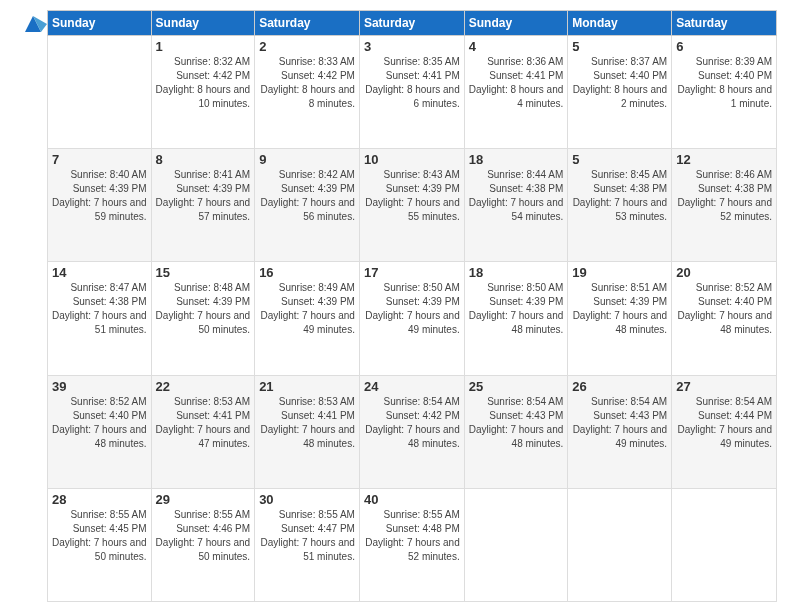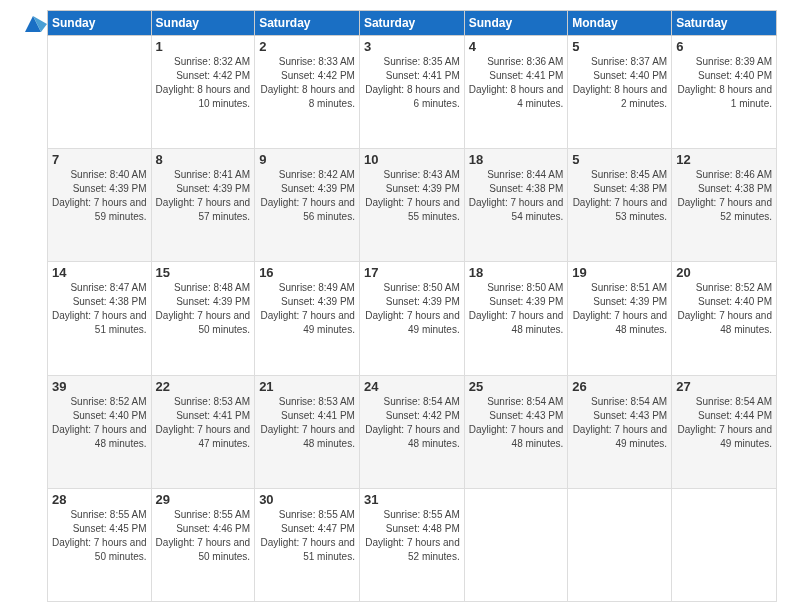--- a/index.html
+++ b/index.html
@@ -319,21 +319,21 @@
             Sunrise: 8:55 AM<br>Sunset: 4:46 PM<br>Daylight: 7 hours and 50 minutes.
           </div>
         </td>
           <td>
           <span class="day-number">30</span>
           <div class="day-info">
             Sunrise: 8:55 AM<br>Sunset: 4:47 PM<br>Daylight: 7 hours and 51 minutes.
           </div>
         </td>
           <td>
-          <span class="day-number">31</span>
+          <span class="day-number">40</span>
           <div class="day-info">
             Sunrise: 8:55 AM<br>Sunset: 4:48 PM<br>Daylight: 7 hours and 52 minutes.
           </div>
         </td>
           <td class="empty"></td>
           <td class="empty"></td>
           <td class="empty"></td>
         </tr>
       </tbody>
   </table>

